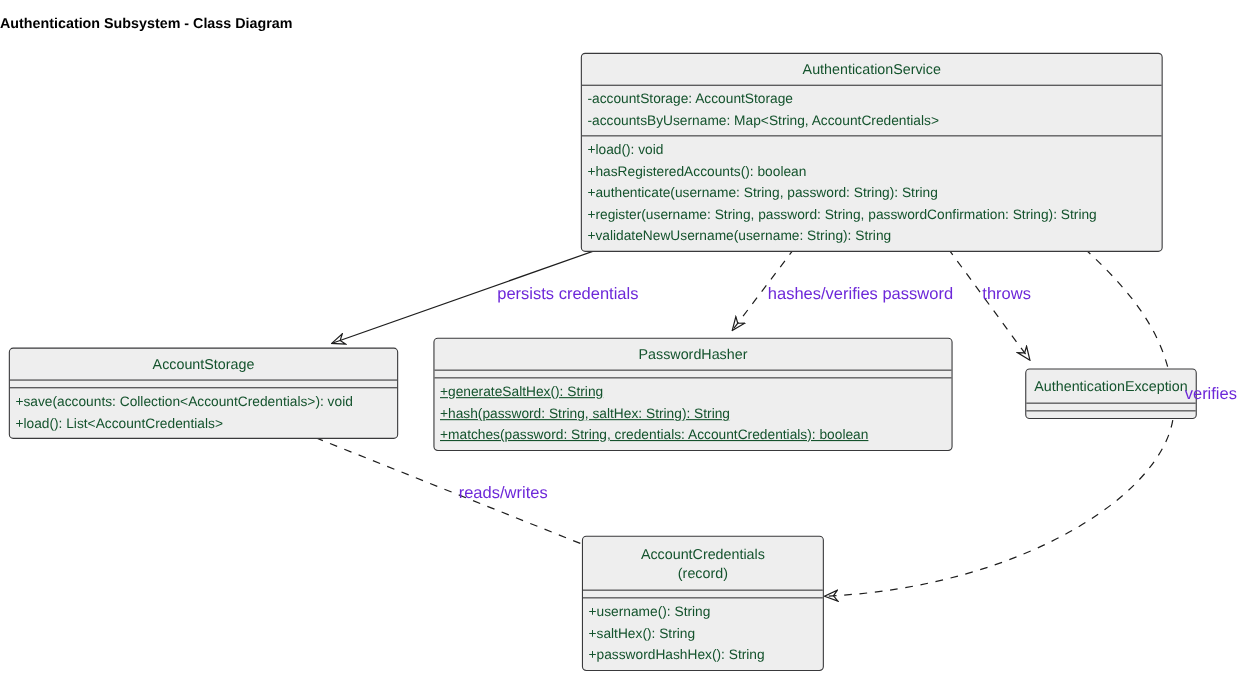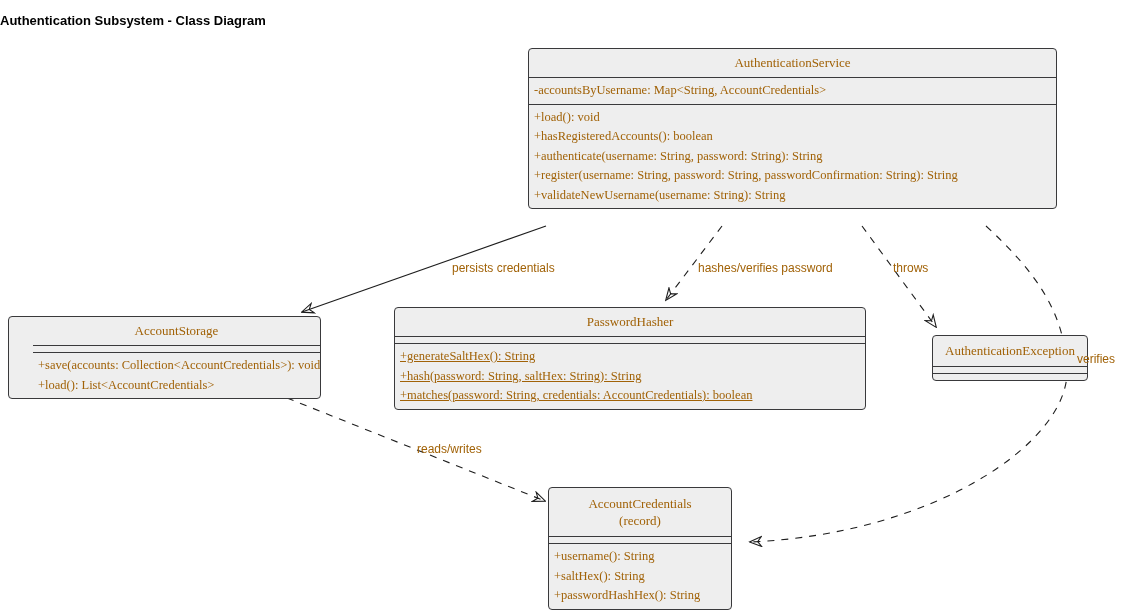--- a/index.html
+++ b/index.html
@@ -37,22 +37,21 @@
   }
   svg.edges path.dashed {
     stroke-dasharray: 7 7;
   }
   .uml-class {
     position: absolute;
     box-sizing: border-box;
     background: #eeeeee;
     border: 1px solid #39393b;
     border-radius: 4px;
-    color: #a16207;
-    font-family: Liberation Serif, serif;
+    color: #14532d;
   }
   .uml-name {
     padding: 7px 6px;
     font-size: 13px;
     line-height: 14px;
     text-align: center;
     white-space: nowrap;
   }
   .uml-name.two-line div {
     line-height: 17px;
@@ -69,23 +68,23 @@
     padding: 0 5px;
     font-size: 12.5px;
     line-height: 19.5px;
     white-space: nowrap;
   }
   .member.static {
     text-decoration: underline;
   }
   .edge-label {
     position: absolute;
-    font-size: 12px;
+    font-size: 15px;
     line-height: 14px;
-    color: #a16207;
+    color: #6d28d9;
     white-space: nowrap;
   }
 </style>
 </head>
 <body>
 
 <div id="canvas">
 
   <svg class="edges" width="1136" height="613" viewBox="0 0 1136 613">
     <defs>
@@ -98,32 +97,33 @@
     <path class="dashed" d="M 862 226 L 936 327" marker-end="url(#arr)"></path>
     <path class="dashed" d="M 287 398 L 545 501" marker-end="url(#arr)"></path>
     <path class="dashed" d="M 986 226 C 1036 272 1064 312 1067 368 C 1071 442 934 534 750 542" marker-end="url(#arr)"></path>
   </svg>
 
   <div id="diagram-title">Authentication Subsystem - Class Diagram</div>
 
   <div class="uml-class" style="left:528px; top:48px; width:529px;">
     <div class="uml-name">AuthenticationService</div>
     <div class="uml-sec">
+      <div class="member">-accountStorage: AccountStorage</div>
       <div class="member">-accountsByUsername: Map&lt;String, AccountCredentials&gt;</div>
     </div>
     <div class="uml-sec">
       <div class="member">+load(): void</div>
       <div class="member">+hasRegisteredAccounts(): boolean</div>
       <div class="member">+authenticate(username: String, password: String): String</div>
       <div class="member">+register(username: String, password: String, passwordConfirmation: String): String</div>
       <div class="member">+validateNewUsername(username: String): String</div>
     </div>
   </div>
 
-  <div class="uml-class" style="left:8px; top:316px; width:313px;padding-left:24px;">
+  <div class="uml-class" style="left:8px; top:316px; width:354px;">
     <div class="uml-name">AccountStorage</div>
     <div class="uml-sec empty"></div>
     <div class="uml-sec">
       <div class="member">+save(accounts: Collection&lt;AccountCredentials&gt;): void</div>
       <div class="member">+load(): List&lt;AccountCredentials&gt;</div>
     </div>
   </div>
 
   <div class="uml-class" style="left:394px; top:307px; width:472px;">
     <div class="uml-name">PasswordHasher</div>
@@ -134,21 +134,21 @@
       <div class="member static">+matches(password: String, credentials: AccountCredentials): boolean</div>
     </div>
   </div>
 
   <div class="uml-class" style="left:932px; top:335px; width:156px;">
     <div class="uml-name" style="padding:8px 4px;">AuthenticationException</div>
     <div class="uml-sec empty"></div>
     <div class="uml-sec empty"></div>
   </div>
 
-  <div class="uml-class" style="left:548px; top:487px; width:184px;">
+  <div class="uml-class" style="left:529px; top:487px; width:220px;">
     <div class="uml-name two-line">
       <div>AccountCredentials</div>
       <div>(record)</div>
     </div>
     <div class="uml-sec empty"></div>
     <div class="uml-sec">
       <div class="member">+username(): String</div>
       <div class="member">+saltHex(): String</div>
       <div class="member">+passwordHashHex(): String</div>
     </div>

